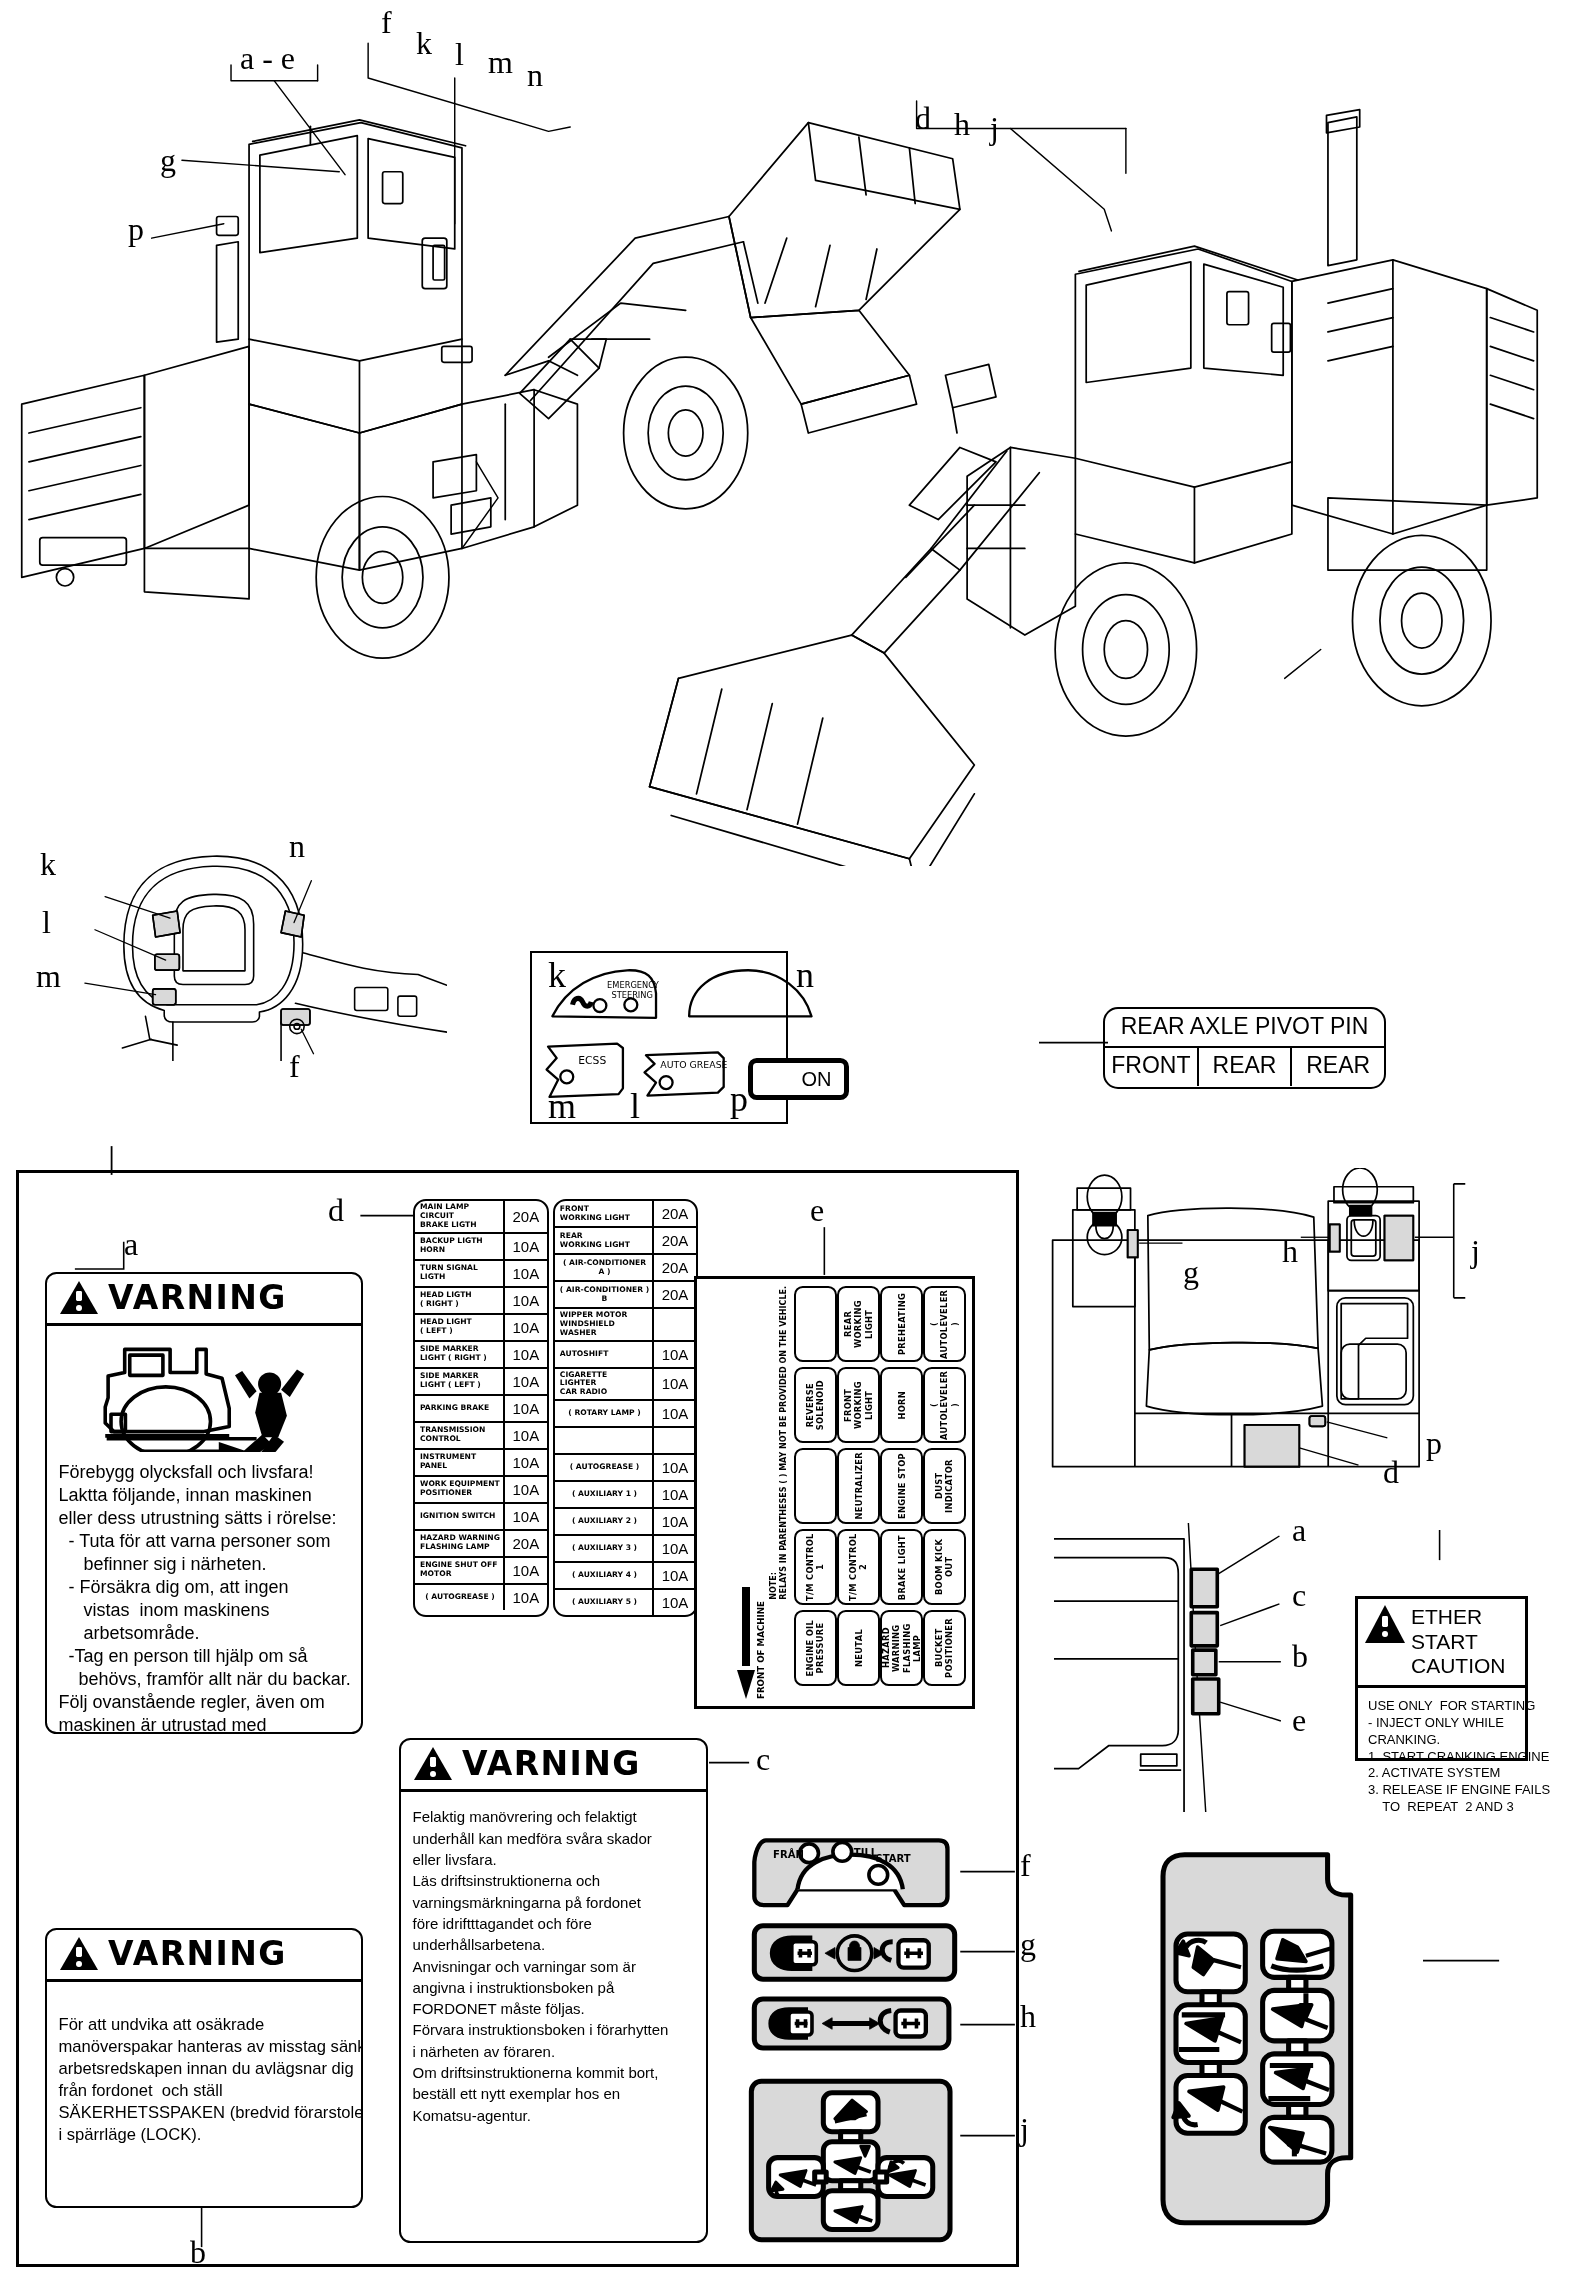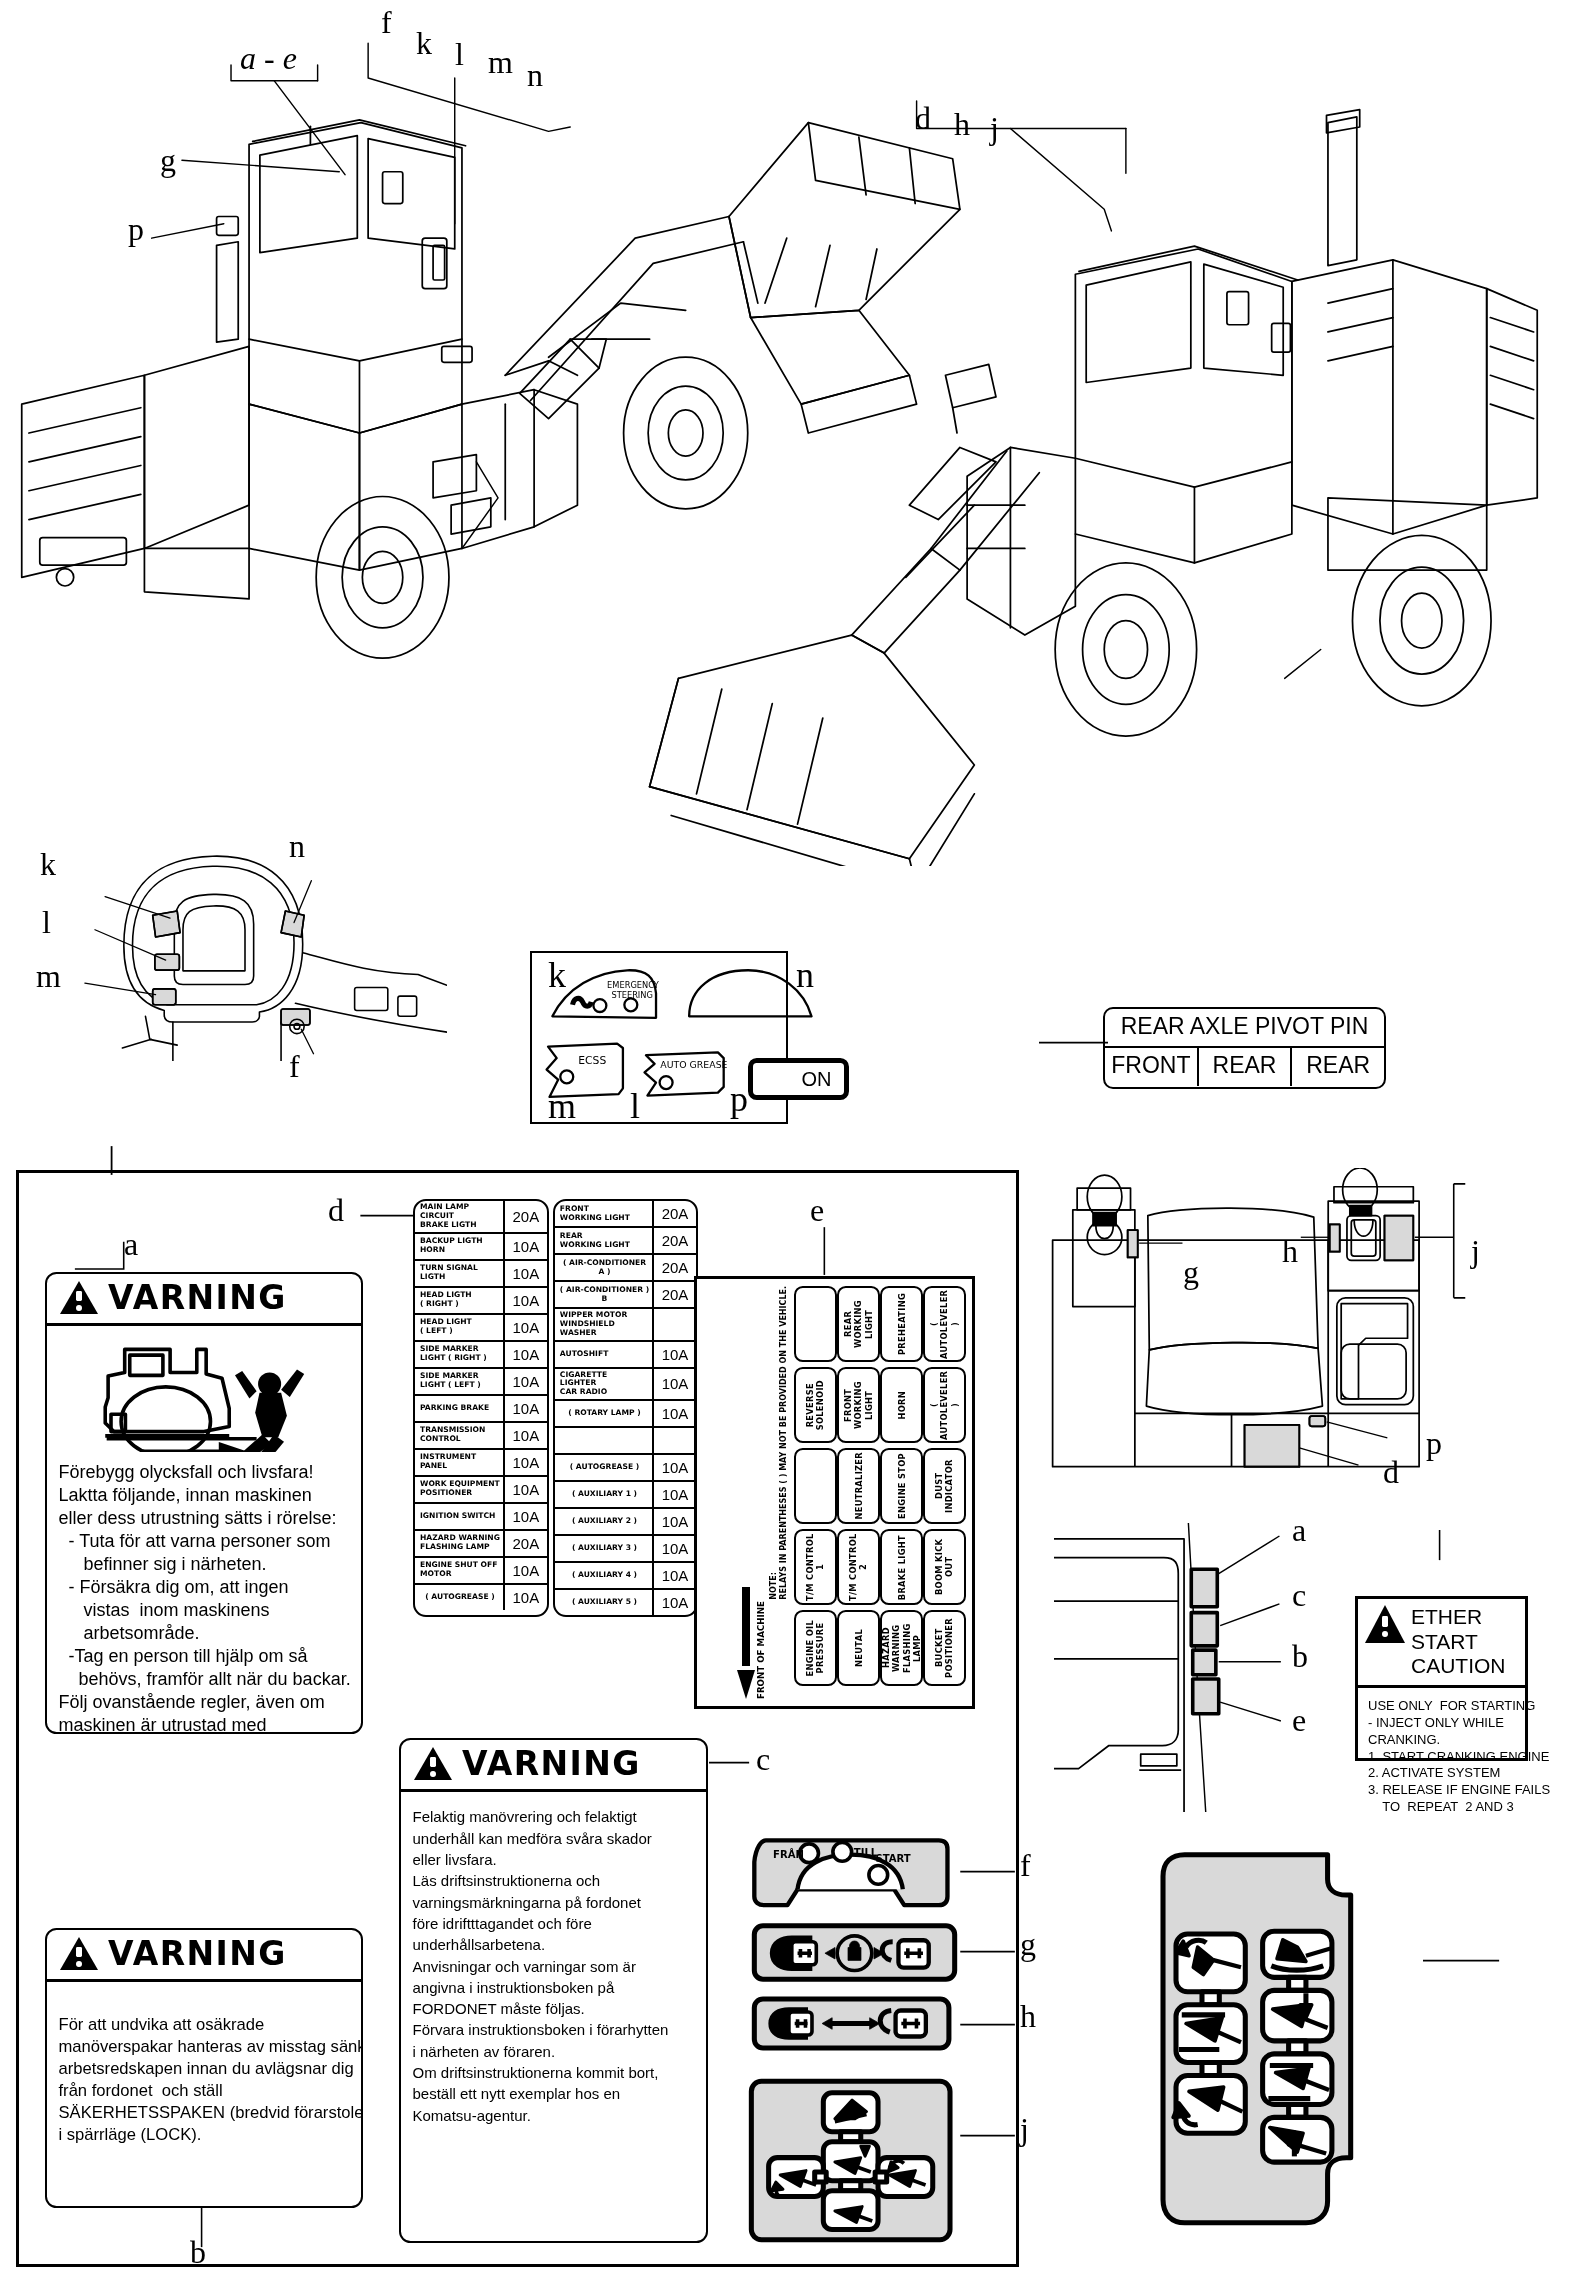--- a/index.html
+++ b/index.html
@@ -316,21 +316,21 @@
       <rect x="1700" y="404" width="30" height="46" rx="3"></rect>
       <rect x="1762" y="448" width="26" height="40" rx="3"></rect>
 
       <path d="M1270 140 L1270 178 L1560 178" stroke-width="2"></path>
       <path d="M1400 178 L1530 290 L1540 320" stroke-width="2"></path>
       <path d="M1560 178 L1560 240" stroke-width="2"></path>
       <path d="M1780 940 L1830 900" stroke-width="2"></path>
     </g>
   </svg>
 
-  <div class="lbl" style="left:240px;top:42px;font-style:italic;">a - e</div>
+  <div class="lbl" style="left:240px;top:42px;">a - e</div>
   <div class="lbl" style="left:381px;top:5.8px;">f</div>
   <div class="lbl" style="left:416px;top:27.4px;">k</div>
   <div class="lbl" style="left:455px;top:38px;">l</div>
   <div class="lbl" style="left:488px;top:46px;">m</div>
   <div class="lbl" style="left:527px;top:59px;">n</div>
   <div class="lbl" style="left:160px;top:144px;">g</div>
   <div class="lbl" style="left:128px;top:213px;">p</div>
   <div class="lbl" style="left:915px;top:102px;">d</div>
   <div class="lbl" style="left:954px;top:108px;">h</div>
   <div class="lbl" style="left:990px;top:112px;">j</div>
@@ -409,21 +409,21 @@
       </g>
     </svg>
     <div class="onbtn" style="left:216px;top:105px;width:55px;height:32px;">ON</div>
   </div>
   <div class="lbl" style="left:548px;top:957px;font-size:36px;">k</div>
   <div class="lbl" style="left:796px;top:957px;font-size:36px;">n</div>
   <div class="lbl" style="left:548px;top:1088px;font-size:36px;">m</div>
   <div class="lbl" style="left:630px;top:1088px;font-size:36px;">l</div>
   <div class="lbl" style="left:730px;top:1081px;font-size:36px;">p</div>
 
-  <div class="pivot" style="left:1103px;top:1007px;width:283px;height:82px;">
+  <div class="pivot" style="left:1103px;top:1007px;width:283px;height:82px;border-radius:15px;">
     <div class="ptitle">REAR AXLE PIVOT PIN</div>
     <div class="prow">
       <div class="pcell">FRONT</div>
       <div class="pcell">REAR</div>
       <div class="pcell">REAR</div>
     </div>
   </div>
   <svg class="abs" style="left:1039px;top:1039px;" width="69" height="7.2" viewBox="0 0 96 10">
     <line x1="0" y1="5" x2="96" y2="5" stroke="#000" stroke-width="2.5"></line>
   </svg>

